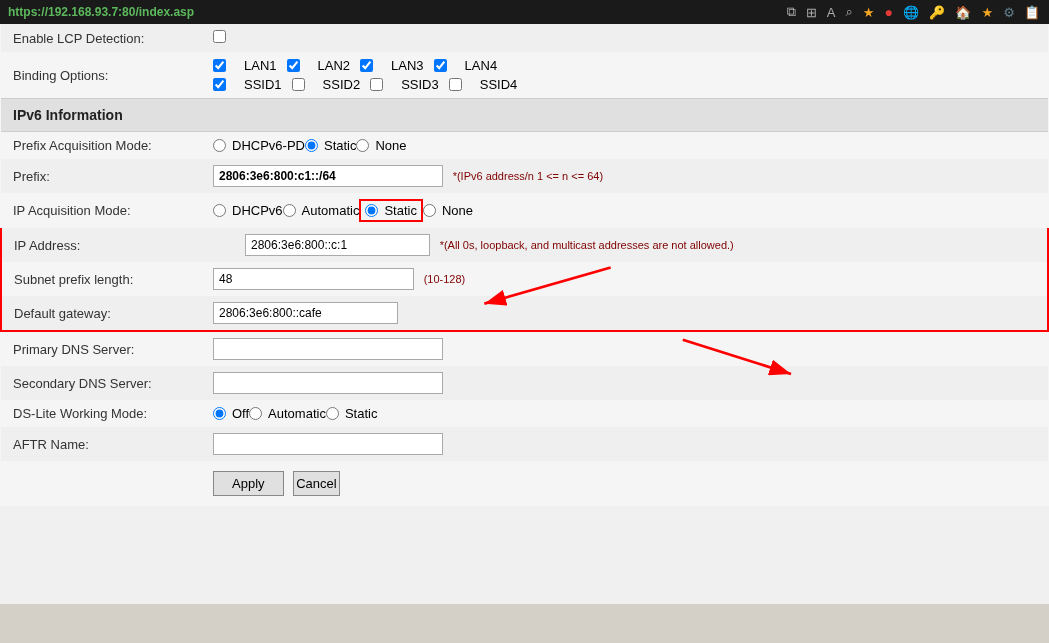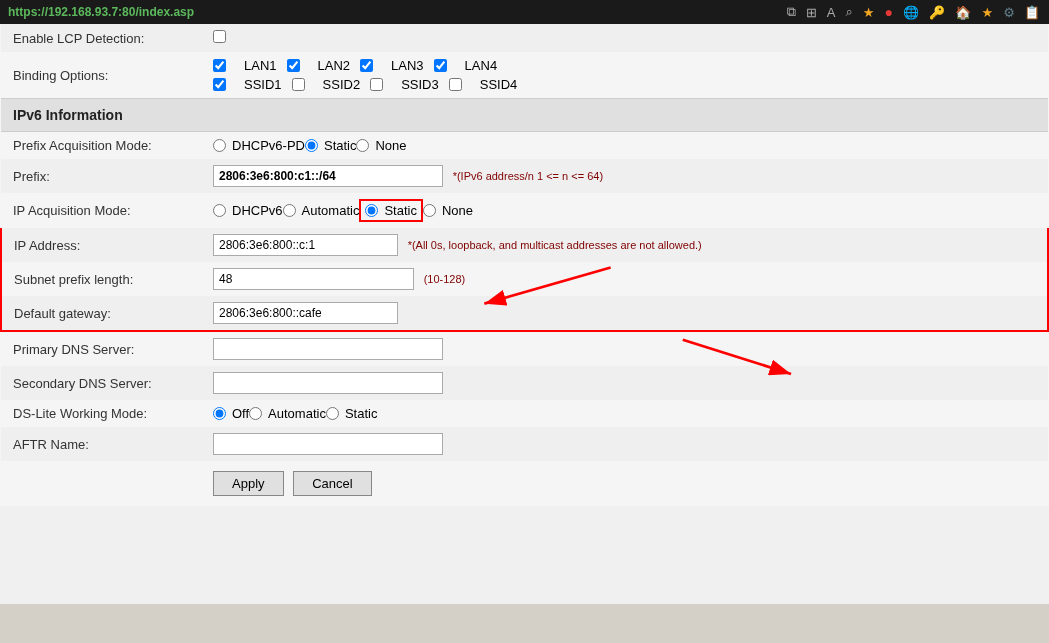--- a/index.html
+++ b/index.html
@@ -123,21 +123,21 @@
       border: 1px solid #888;
       padding: 4px 18px;
       font-size: 13px;
       cursor: pointer;
       margin-right: 6px;
     }
 
     .btn-cancel {
       background: #e0e0e0;
       border: 1px solid #888;
-      padding: 4px 18px;
+      padding: 4px 2px;
       font-size: 13px;
       cursor: pointer;
     }
 
     .button-row td {
       padding: 10px 12px !important;
     }
 
     
     .page-wrapper {
@@ -288,21 +288,21 @@
               <input type="radio" name="ip_mode" id="im_none" style="">
               <label for="im_none">None</label>
             </div>
           </div>
         </td>
       </tr>
 
       <tr style="border-left: 2px solid red;">
         <td class="label-cell" style="border-left:2px solid red;">IP Address:</td>
         <td style="border-right:2px solid red;">
-          <input type="text" value="2806:3e6:800::c:1" style="width: 185px;">
+          <input type="text" value="2806:3e6:800::c:1" style="width: 185px; margin-left: 32px;">
           <span class="hint-text">*(All 0s, loopback, and multicast addresses are not allowed.)</span>
         </td>
       </tr>
 
       <tr>
         <td class="label-cell" style="border-left:2px solid red;">Subnet prefix length:</td>
         <td style="border-right:2px solid red;">
           <input type="text" value="48" style="width: 201px;">
           <span class="hint-text">(10-128)</span>
         </td>

